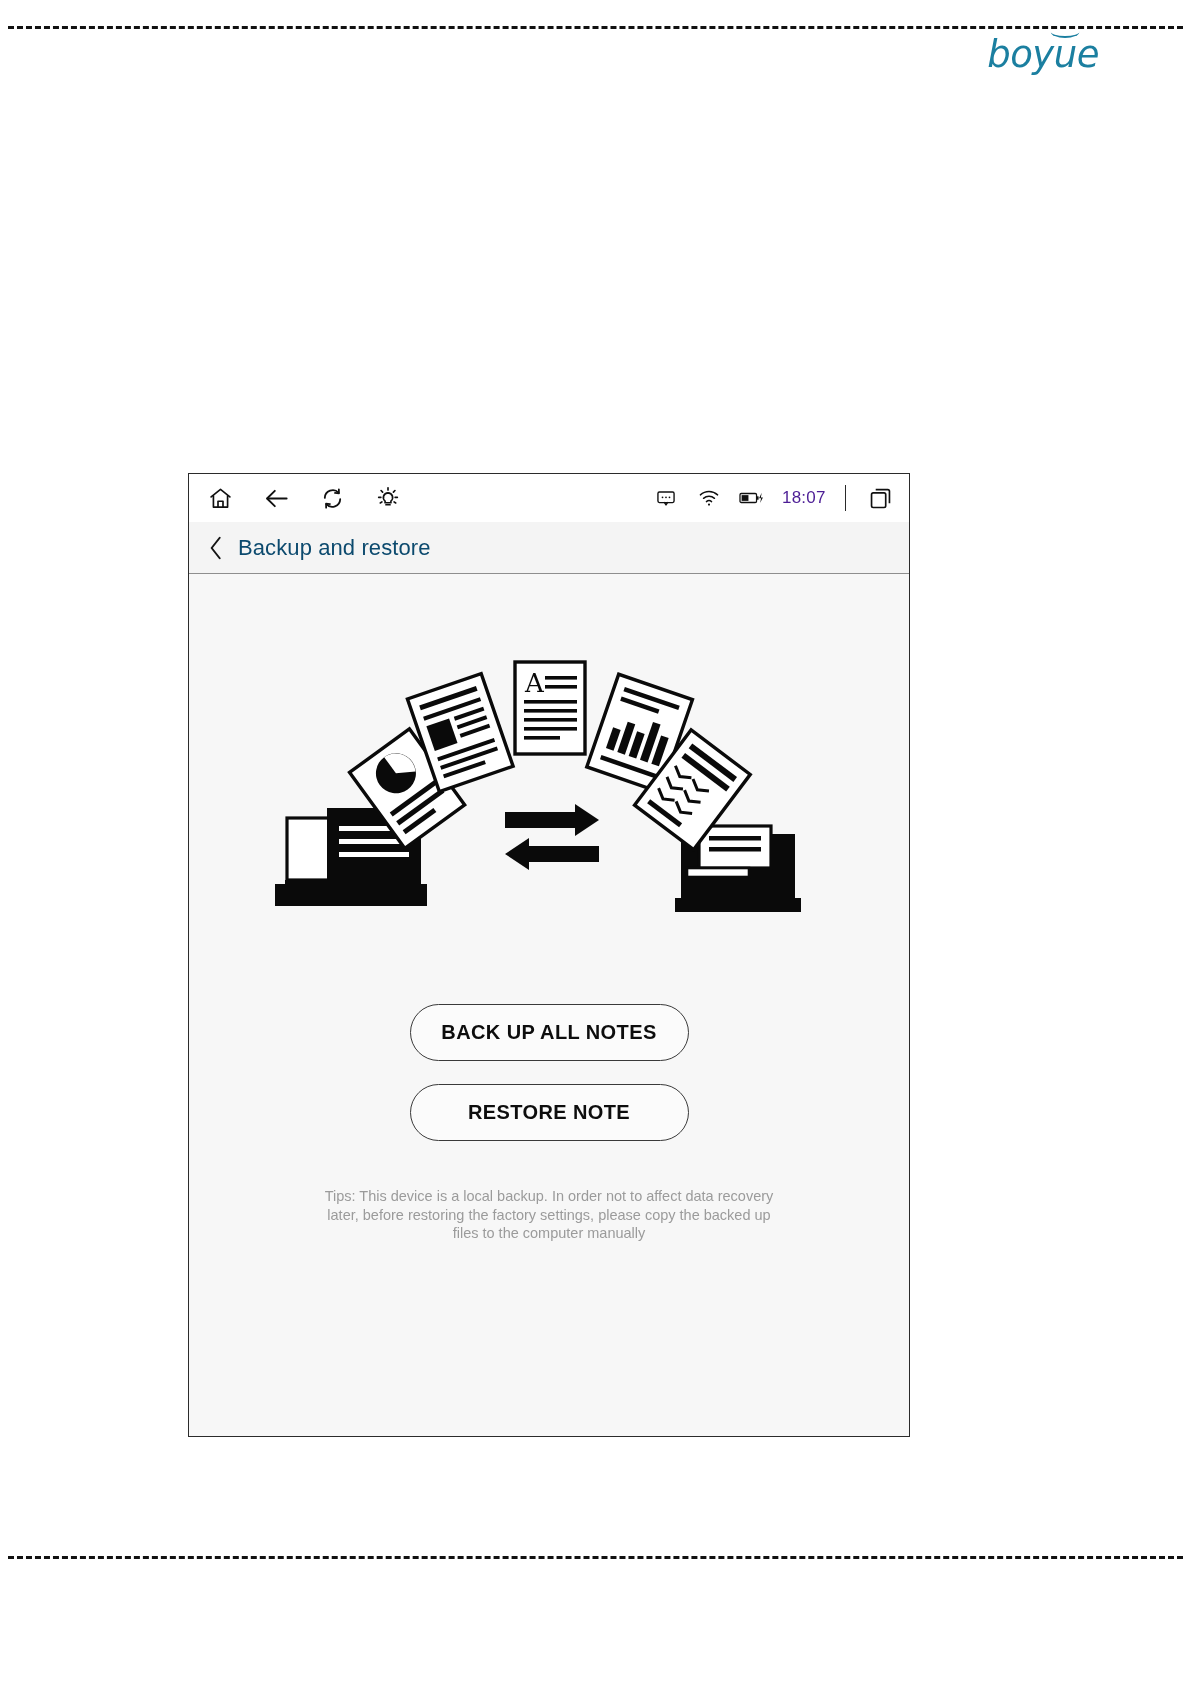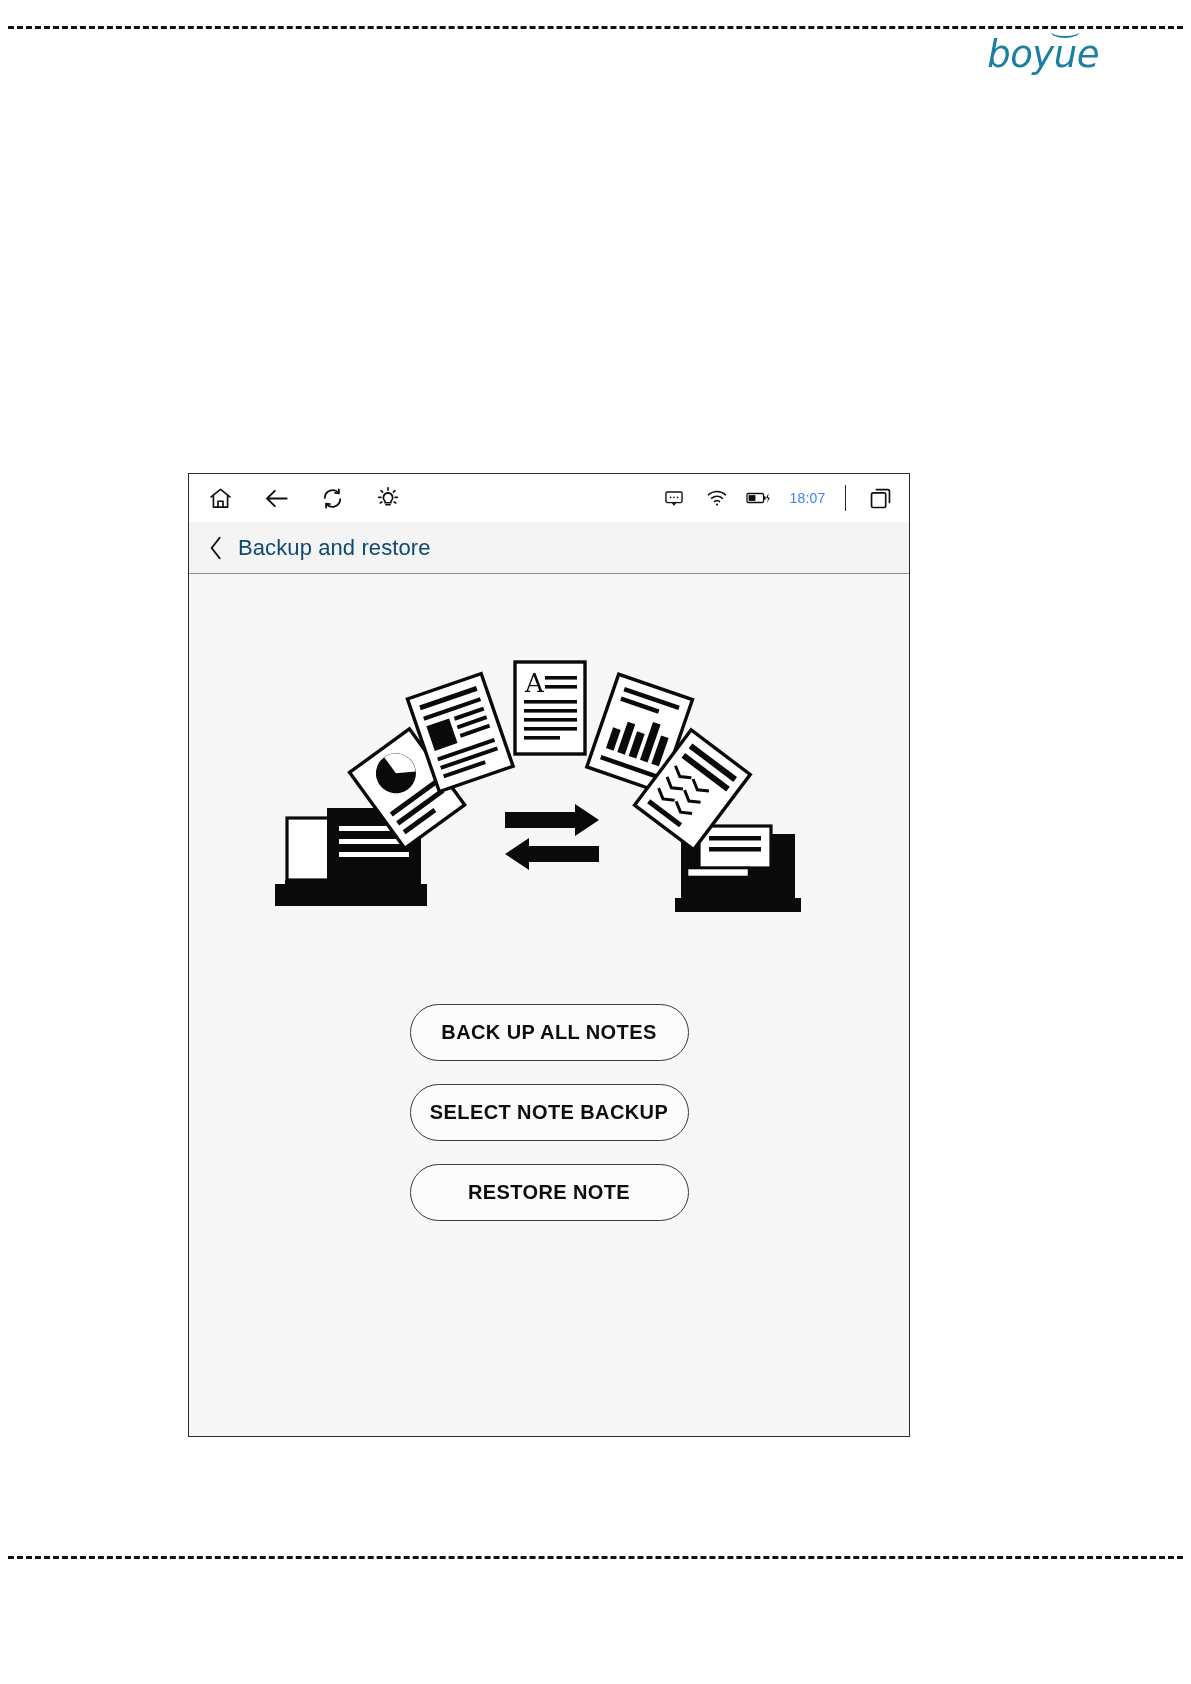--- a/index.html
+++ b/index.html
@@ -91,22 +91,22 @@
   }
   .icon-btn {
     width: 30px;
     height: 30px;
     display: flex;
     align-items: center;
     justify-content: center;
     color: #101010;
   }
   .sb-time {
-    font-size: 14px;
-    color: #3b82f6;
+    font-size: 17px;
+    color: #4c1d95;
     letter-spacing: 0.2px;
     padding-left: 2px;
   }
   .sb-sep {
     width: 1.4px;
     height: 26px;
     background: #2a2a2a;
     margin: 0 6px;
   }
 
@@ -374,21 +374,21 @@
           <path d="M401 156 l10 6 l10 -6 M423 156 l10 6 l10 -6" stroke="#0a0a0a" stroke-width="3" fill="none"></path>
           <path d="M401 170 l10 6 l10 -6 M423 170 l10 6 l10 -6" stroke="#0a0a0a" stroke-width="3" fill="none"></path>
           <rect x="401" y="184" width="40" height="5" fill="#0a0a0a"></rect>
         </g>
 
       </svg>
     </div>
 
     <div class="btn-stack">
       <div class="pill">BACK UP ALL NOTES</div>
-      <div class="pill">SELECT NOTE BACKUP</div>
       <div class="pill">RESTORE NOTE</div>
     </div>
 
+    <div class="tips">Tips: This device is a local backup. In order not to affect data recovery later, before restoring the factory settings, please copy the backed up files to the computer manually</div>
 
   </div>
 </div>
 
 <div class="page-rule bottom"></div>
 
 </body></html>

